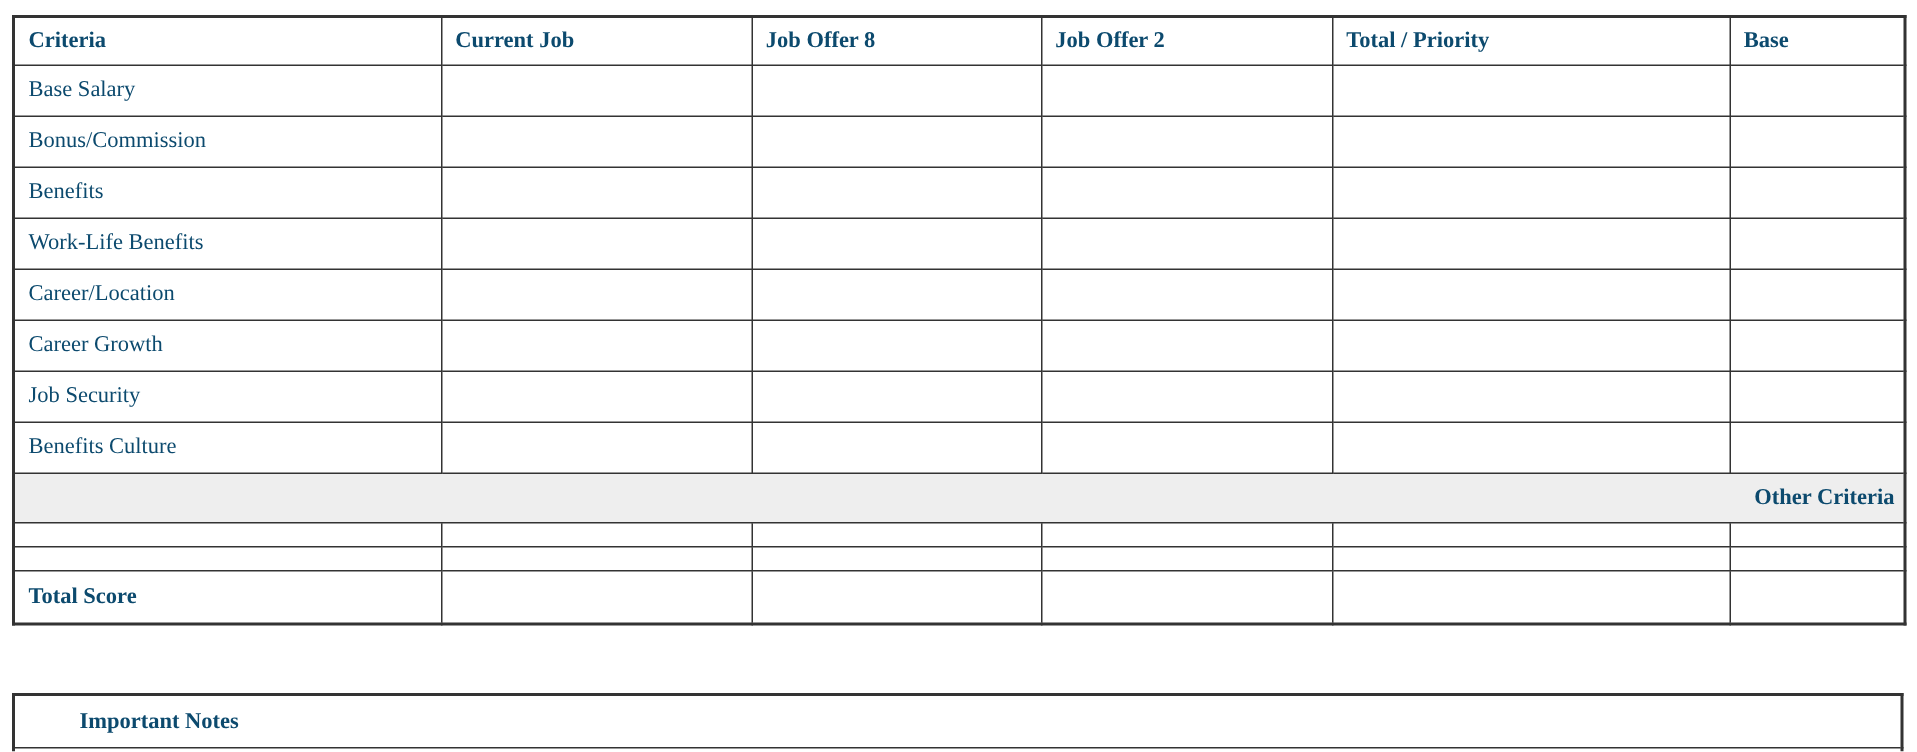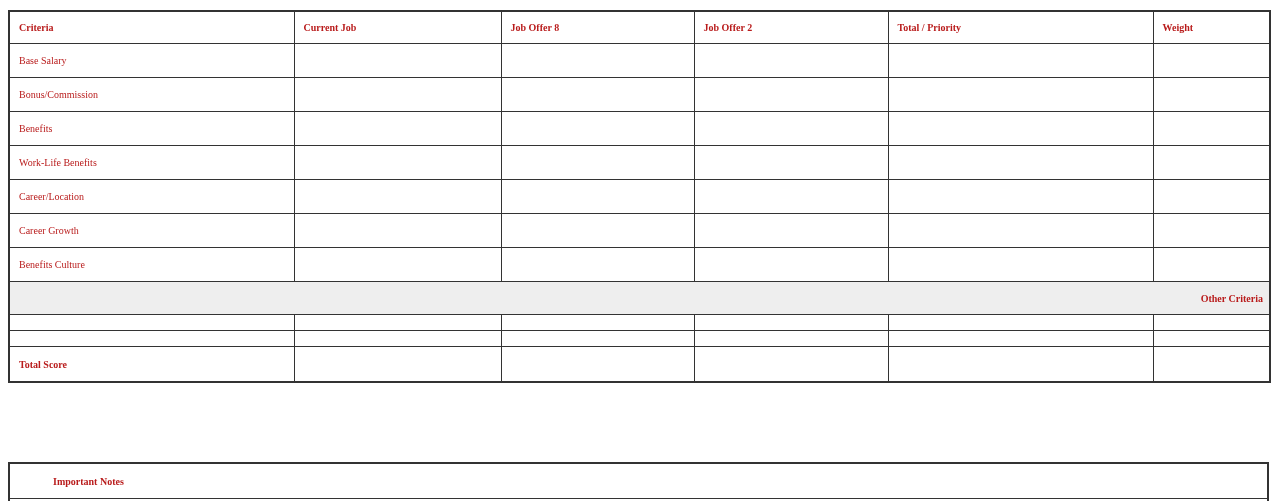--- a/index.html
+++ b/index.html
@@ -7,22 +7,22 @@
     padding: 0;
     background: #ffffff;
   }
   .page {
     position: relative;
     width: 1278px;
     height: 501px;
     background: #ffffff;
     overflow: hidden;
     font-family: "Liberation Serif", "DejaVu Serif", serif;
-    color: #b91c1c;
-    font-size: 10px;
+    color: #0c4a6e;
+    font-size: 15px;
   }
 
   table {
     border-collapse: collapse;
     table-layout: fixed;
     width: 1261px;
     background: #ffffff;
   }
   table.comparison { position: absolute; left: 8px; top: 10px; }
   table.notes-box  { position: absolute; left: 8px; top: 462px; }
@@ -72,21 +72,21 @@
       <col style="width:265px">
       <col style="width:117px">
     </colgroup>
     <thead>
       <tr class="header-row">
         <th>Criteria</th>
         <th>Current Job</th>
         <th>Job Offer 8</th>
         <th>Job Offer 2</th>
         <th>Total / Priority</th>
-        <th>Weight</th>
+        <th>Base</th>
       </tr>
     </thead>
     <tbody>
       <tr class="data-row">
         <td>Base Salary</td>
         <td></td>
         <td></td>
         <td></td>
         <td></td>
         <td></td>
@@ -118,20 +118,28 @@
       <tr class="data-row">
         <td>Career/Location</td>
         <td></td>
         <td></td>
         <td></td>
         <td></td>
         <td></td>
       </tr>
       <tr class="data-row">
         <td>Career Growth</td>
+        <td></td>
+        <td></td>
+        <td></td>
+        <td></td>
+        <td></td>
+      </tr>
+      <tr class="data-row">
+        <td>Job Security</td>
         <td></td>
         <td></td>
         <td></td>
         <td></td>
         <td></td>
       </tr>
       <tr class="data-row">
         <td>Benefits Culture</td>
         <td></td>
         <td></td>

